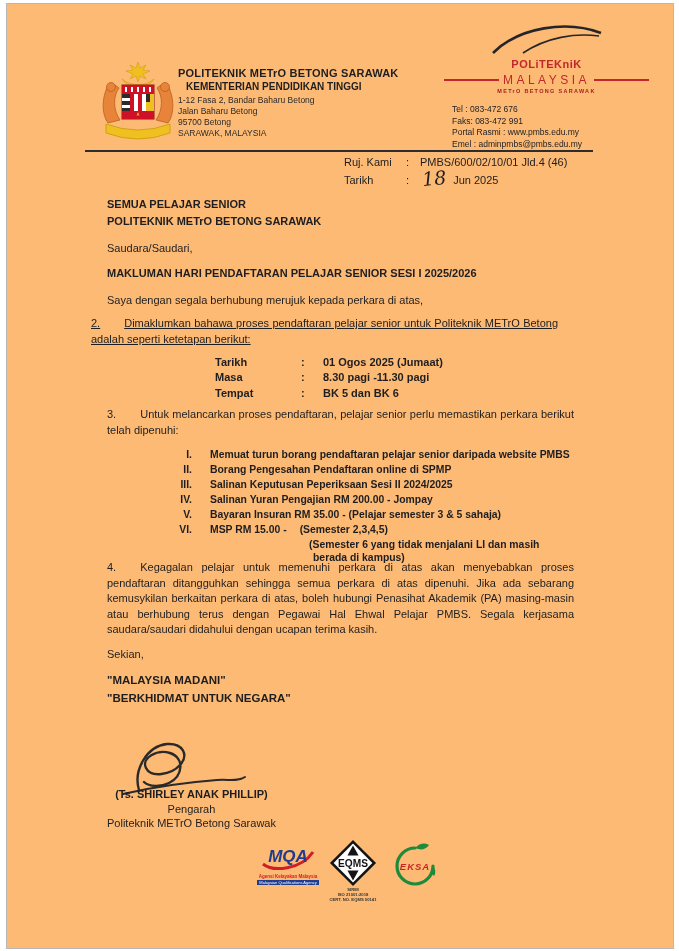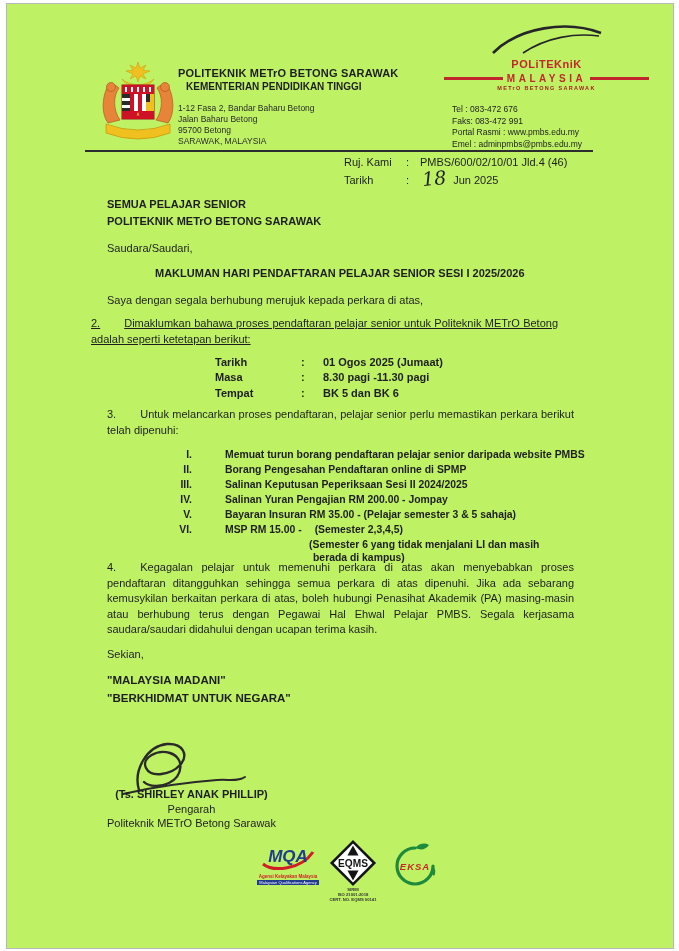--- a/index.html
+++ b/index.html
@@ -1,51 +1,51 @@
 <!DOCTYPE html>
 <html><head>
 <meta charset="utf-8">
 <style>
   html,body{margin:0;padding:0;background:#ffffff;}
   .stage{position:relative;width:679px;height:951px;background:#ffffff;overflow:hidden;
          font-family:"Liberation Sans",sans-serif;color:#1e1e20;}
   .page{position:absolute;left:6px;top:3px;width:666px;height:944px;
-        background:#bef264;border:1px solid #b7b7b7;}
+        background:#fdba74;border:1px solid #b7b7b7;}
   .abs{position:absolute;}
   .b{font-weight:700;}
 
   
   .head-org{font-size:11px;font-weight:700;letter-spacing:.2px;}
   .head-min{font-size:10px;font-weight:700;margin-top:2px;padding-left:8px;}
-  .head-addr{font-size:8.5px;line-height:11px;margin-top:11px;color:#2a2a2c;}
+  .head-addr{font-size:8.5px;line-height:11px;margin-top:3px;color:#2a2a2c;}
   .brand{width:205px;text-align:center;}
   .brand-name{font-size:11px;font-weight:700;letter-spacing:.5px;color:#c1272d;line-height:16px;}
   .brand-row{display:flex;align-items:center;gap:4px;margin-top:1px;}
   .brand-row .rule{flex:1;height:2.5px;background:#c1272d;}
-  .brand-country{font-size:10px;font-weight:700;letter-spacing:3.5px;color:#c1272d;}
+  .brand-country{font-size:12px;font-weight:400;letter-spacing:3.5px;color:#c1272d;}
   .brand-campus{font-size:5.5px;font-weight:700;letter-spacing:1.3px;color:#a51e22;margin-top:1px;}
   .contact{font-size:8.5px;line-height:11.5px;color:#232325;}
   .hrule{height:0;border-top:2px solid #2d2d2f;}
 
   
   .ref{font-size:11px;line-height:16px;}
   .ref-row{display:grid;grid-template-columns:62px 14px auto;align-items:baseline;padding-left:11px;}
   .hand{font-family:"DejaVu Serif",serif;font-style:italic;font-size:19px;line-height:14px;
         display:inline-block;transform:rotate(-5deg);margin:0 7px 0 2px;position:relative;top:1px;}
 
   
   .blk{width:467px;font-size:11px;line-height:15.5px;}
   .just{text-align:justify;}
   .pgap{display:inline-block;width:24px;}
   .details{font-size:11px;font-weight:700;line-height:15.4px;}
   .det-row{display:grid;grid-template-columns:86px 22px auto;}
   .clist{font-size:10.4px;font-weight:700;line-height:15.1px;}
   .crow{display:flex;}
   .cnum{width:85px;text-align:right;flex:none;}
-  .ctext{margin-left:33px;}
+  .ctext{margin-left:18px;}
   .ngap{display:inline-block;width:13px;}
   .csub{margin-left:202px;line-height:13.6px;}
   .csub2{margin-left:206px;line-height:13.6px;}
   .slogans{font-size:11.5px;font-weight:700;line-height:17.5px;}
   .signer{font-size:11px;line-height:14.5px;}
 
   
   .logo-sub{font-size:4.5px;line-height:5.5px;text-align:center;}
   .eqms-sub{font-size:4.2px;line-height:5.2px;text-align:center;color:#333;font-weight:700;}
 </style>
@@ -135,21 +135,21 @@
       </div>
     </div>
 
     <div class="abs blk b" style="left:100px;top:192px;line-height:16.5px;">
       <div>SEMUA PELAJAR SENIOR</div>
       <div>POLITEKNIK METrO BETONG SARAWAK</div>
     </div>
 
     <div class="abs blk" style="left:100px;top:237px;">Saudara/Saudari,</div>
 
-    <div class="abs blk b" style="left:100px;top:262px;margin-left:48px;">MAKLUMAN HARI PENDAFTARAN PELAJAR SENIOR SESI I 2025/2026</div>
+    <div class="abs blk b" style="left:100px;top:262px;">MAKLUMAN HARI PENDAFTARAN PELAJAR SENIOR SESI I 2025/2026</div>
 
     <div class="abs blk" style="left:100px;top:289px;">Saya dengan segala berhubung merujuk kepada perkara di atas,</div>
 
     <div class="abs blk just" style="left:84px;top:312px;text-decoration:underline;">
       <span>2.</span><span class="pgap"></span><span>Dimaklumkan bahawa proses pendaftaran pelajar senior untuk Politeknik METrO Betong adalah seperti ketetapan berikut:</span>
     </div>
 
     <div class="abs details" style="left:208px;top:351px;">
       <div class="det-row">
         <span>Tarikh</span>

